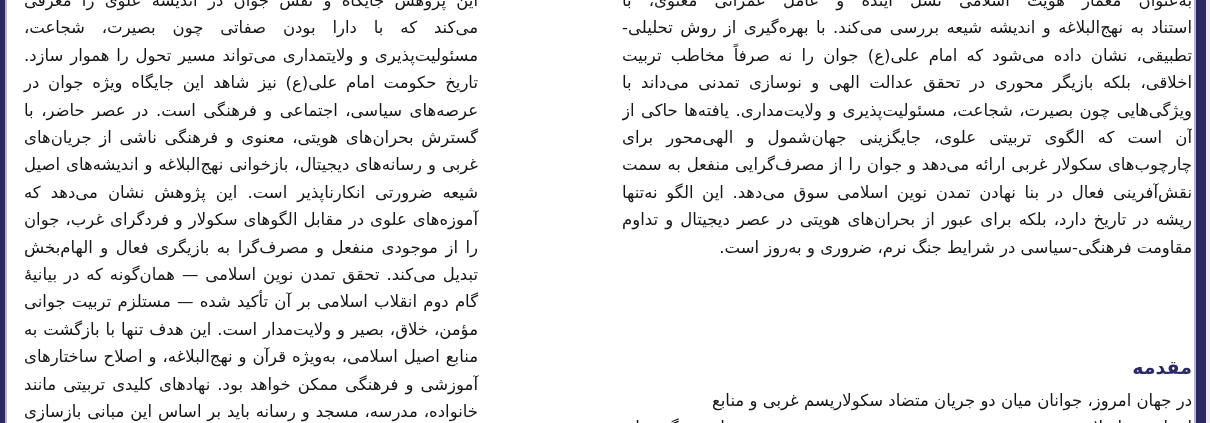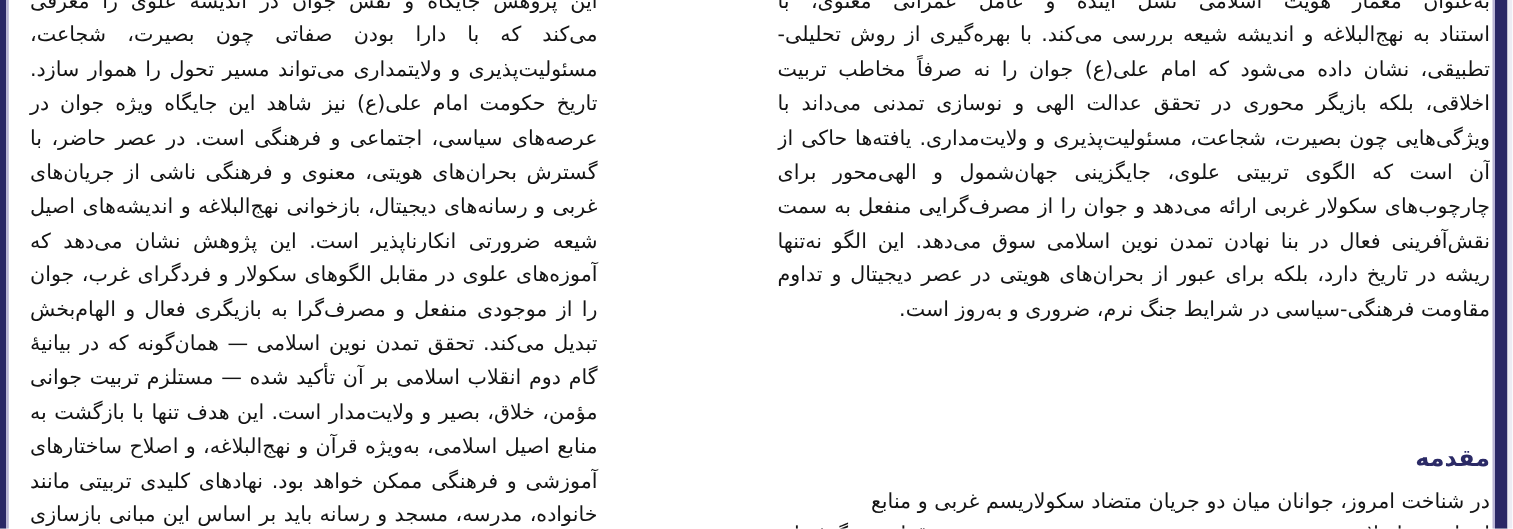--- a/index.html
+++ b/index.html
@@ -83,15 +83,15 @@
   <p>می‌کند که با دارا بودن صفاتی چون بصیرت، شجاعت، مسئولیت‌پذیری و ولایتمداری می‌تواند مسیر تحول را هموار سازد. تاریخ حکومت امام علی(ع) نیز شاهد این جایگاه ویژه جوان در عرصه‌های سیاسی، اجتماعی و فرهنگی است. در عصر حاضر، با گسترش بحران‌های هویتی، معنوی و فرهنگی ناشی از جریان‌های غربی و رسانه‌های دیجیتال، بازخوانی نهج‌البلاغه و اندیشه‌های اصیل شیعه ضرورتی انکارناپذیر است. این پژوهش نشان می‌دهد که آموزه‌های علوی در مقابل الگوهای سکولار و فردگرای غرب، جوان را از موجودی منفعل و مصرف‌گرا به بازیگری فعال و الهام‌بخش تبدیل می‌کند. تحقق تمدن نوین اسلامی — همان‌گونه که در بیانیهٔ گام دوم انقلاب اسلامی بر آن تأکید شده — مستلزم تربیت جوانی مؤمن، خلاق، بصیر و ولایت‌مدار است. این هدف تنها با بازگشت به منابع اصیل اسلامی، به‌ویژه قرآن و نهج‌البلاغه، و اصلاح ساختارهای آموزشی و فرهنگی ممکن خواهد بود. نهادهای کلیدی تربیتی مانند خانواده، مدرسه، مسجد و رسانه باید بر اساس این مبانی بازسازی شوند. جوان امروز، با شناخت نقش و مسئولیت تاریخی خود، می‌تواند هویت نسل</p>
 </div>
 
 <div class="col col-right-abstract">
   <p class="clipped-line">به‌عنوان معمار هویت اسلامی نسل آینده و عامل عمرانی معنوی، با</p>
   <p>استناد به نهج‌البلاغه و اندیشه شیعه بررسی می‌کند. با بهره‌گیری از روش تحلیلی-تطبیقی، نشان داده می‌شود که امام علی(ع) جوان را نه صرفاً مخاطب تربیت اخلاقی، بلکه بازیگر محوری در تحقق عدالت الهی و نوسازی تمدنی می‌داند با ویژگی‌هایی چون بصیرت، شجاعت، مسئولیت‌پذیری و ولایت‌مداری. یافته‌ها حاکی از آن است که الگوی تربیتی علوی، جایگزینی جهان‌شمول و الهی‌محور برای چارچوب‌های سکولار غربی ارائه می‌دهد و جوان را از مصرف‌گرایی منفعل به سمت نقش‌آفرینی فعال در بنا نهادن تمدن نوین اسلامی سوق می‌دهد. این الگو نه‌تنها ریشه در تاریخ دارد، بلکه برای عبور از بحران‌های هویتی در عصر دیجیتال و تداوم مقاومت فرهنگی-سیاسی در شرایط جنگ نرم، ضروری و به‌روز است.</p>
 </div>
 
 <div class="col col-right-lower">
   <h2 class="section-heading">مقدمه</h2>
-  <p>در شناخت امروز، جوانان میان دو جریان متضاد سکولاریسم غربی و منابع</p>
+  <p>در جهان امروز، جوانان میان دو جریان متضاد سکولاریسم غربی و منابع</p>
   <p class="clipped-line">اصیل اسلامی در جست‌وجوی هویت خود قرار گرفته‌اند</p>
 </div>
 
 </body></html>

